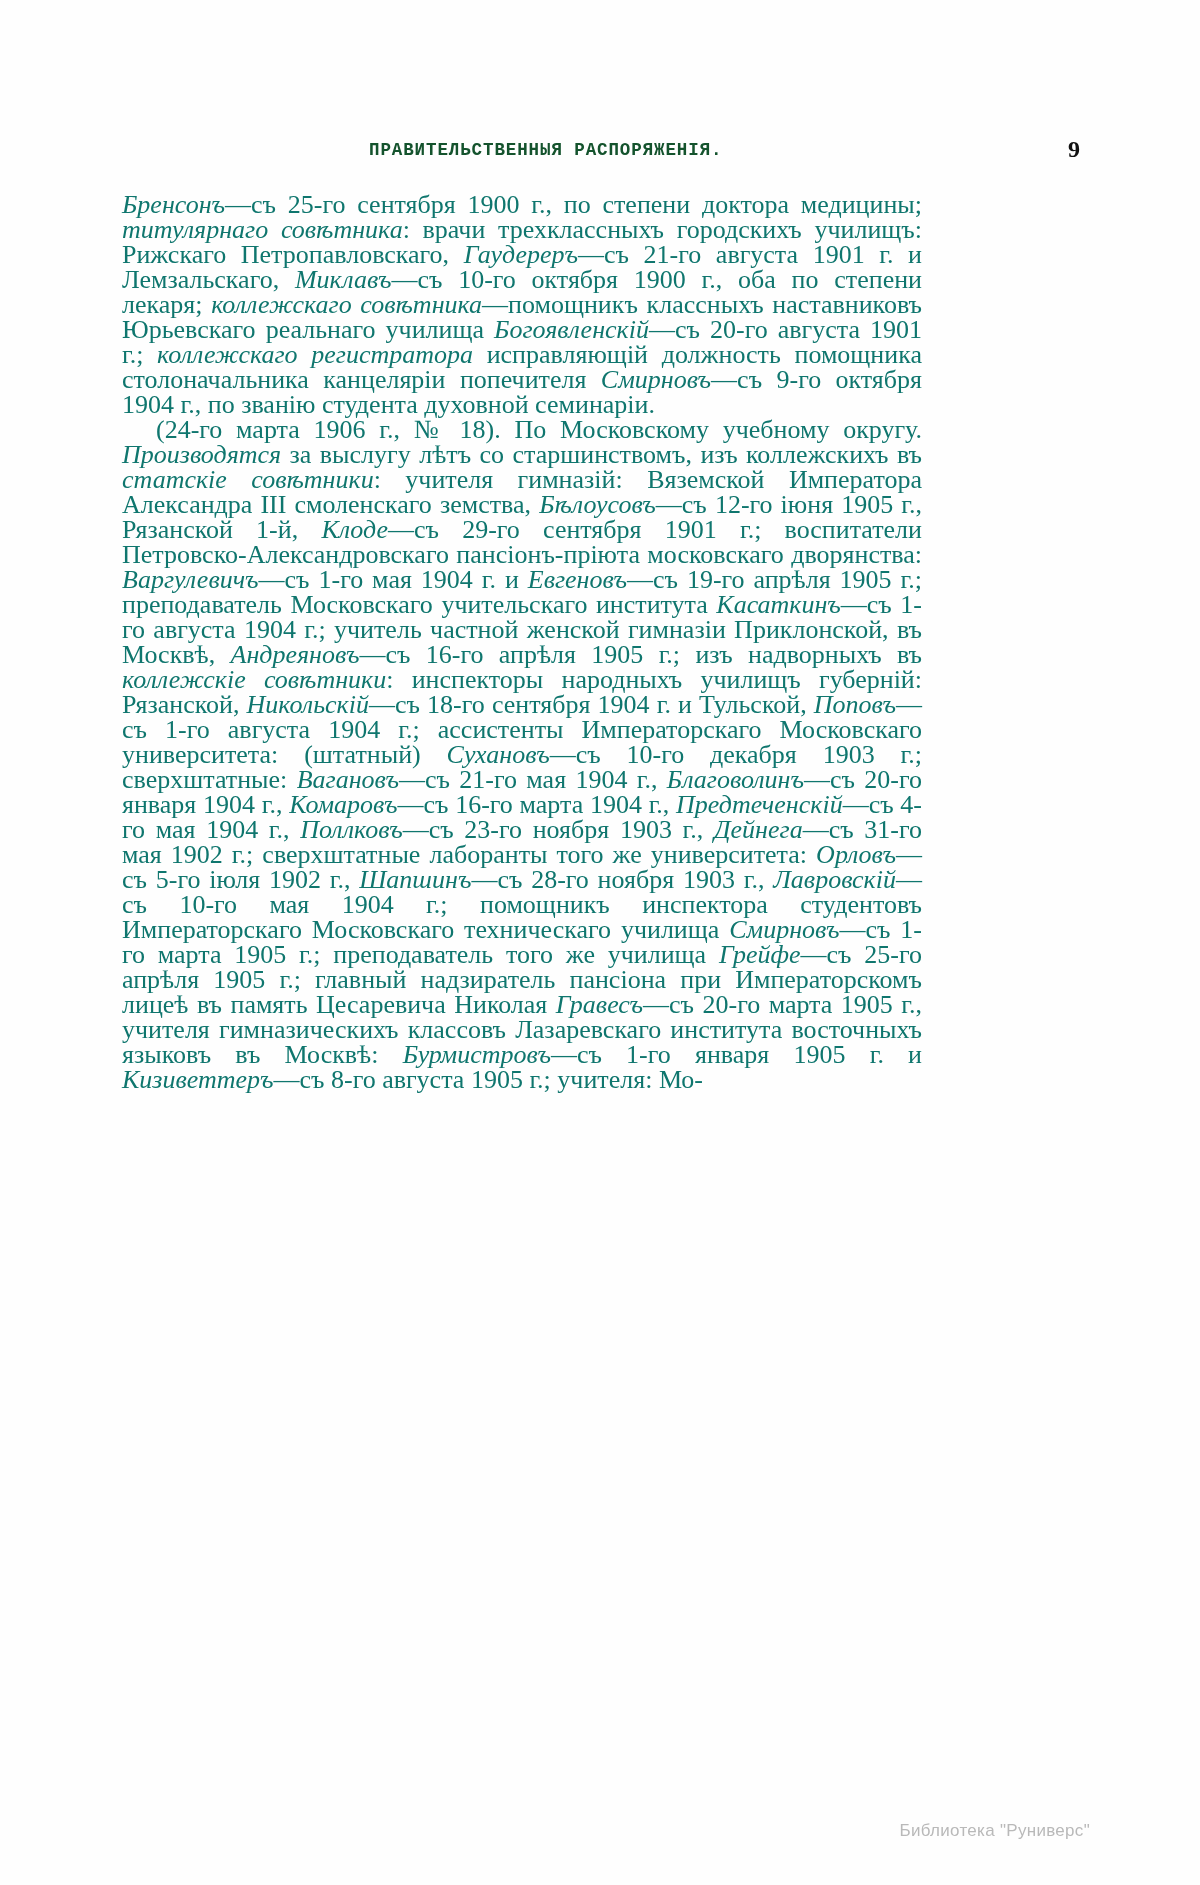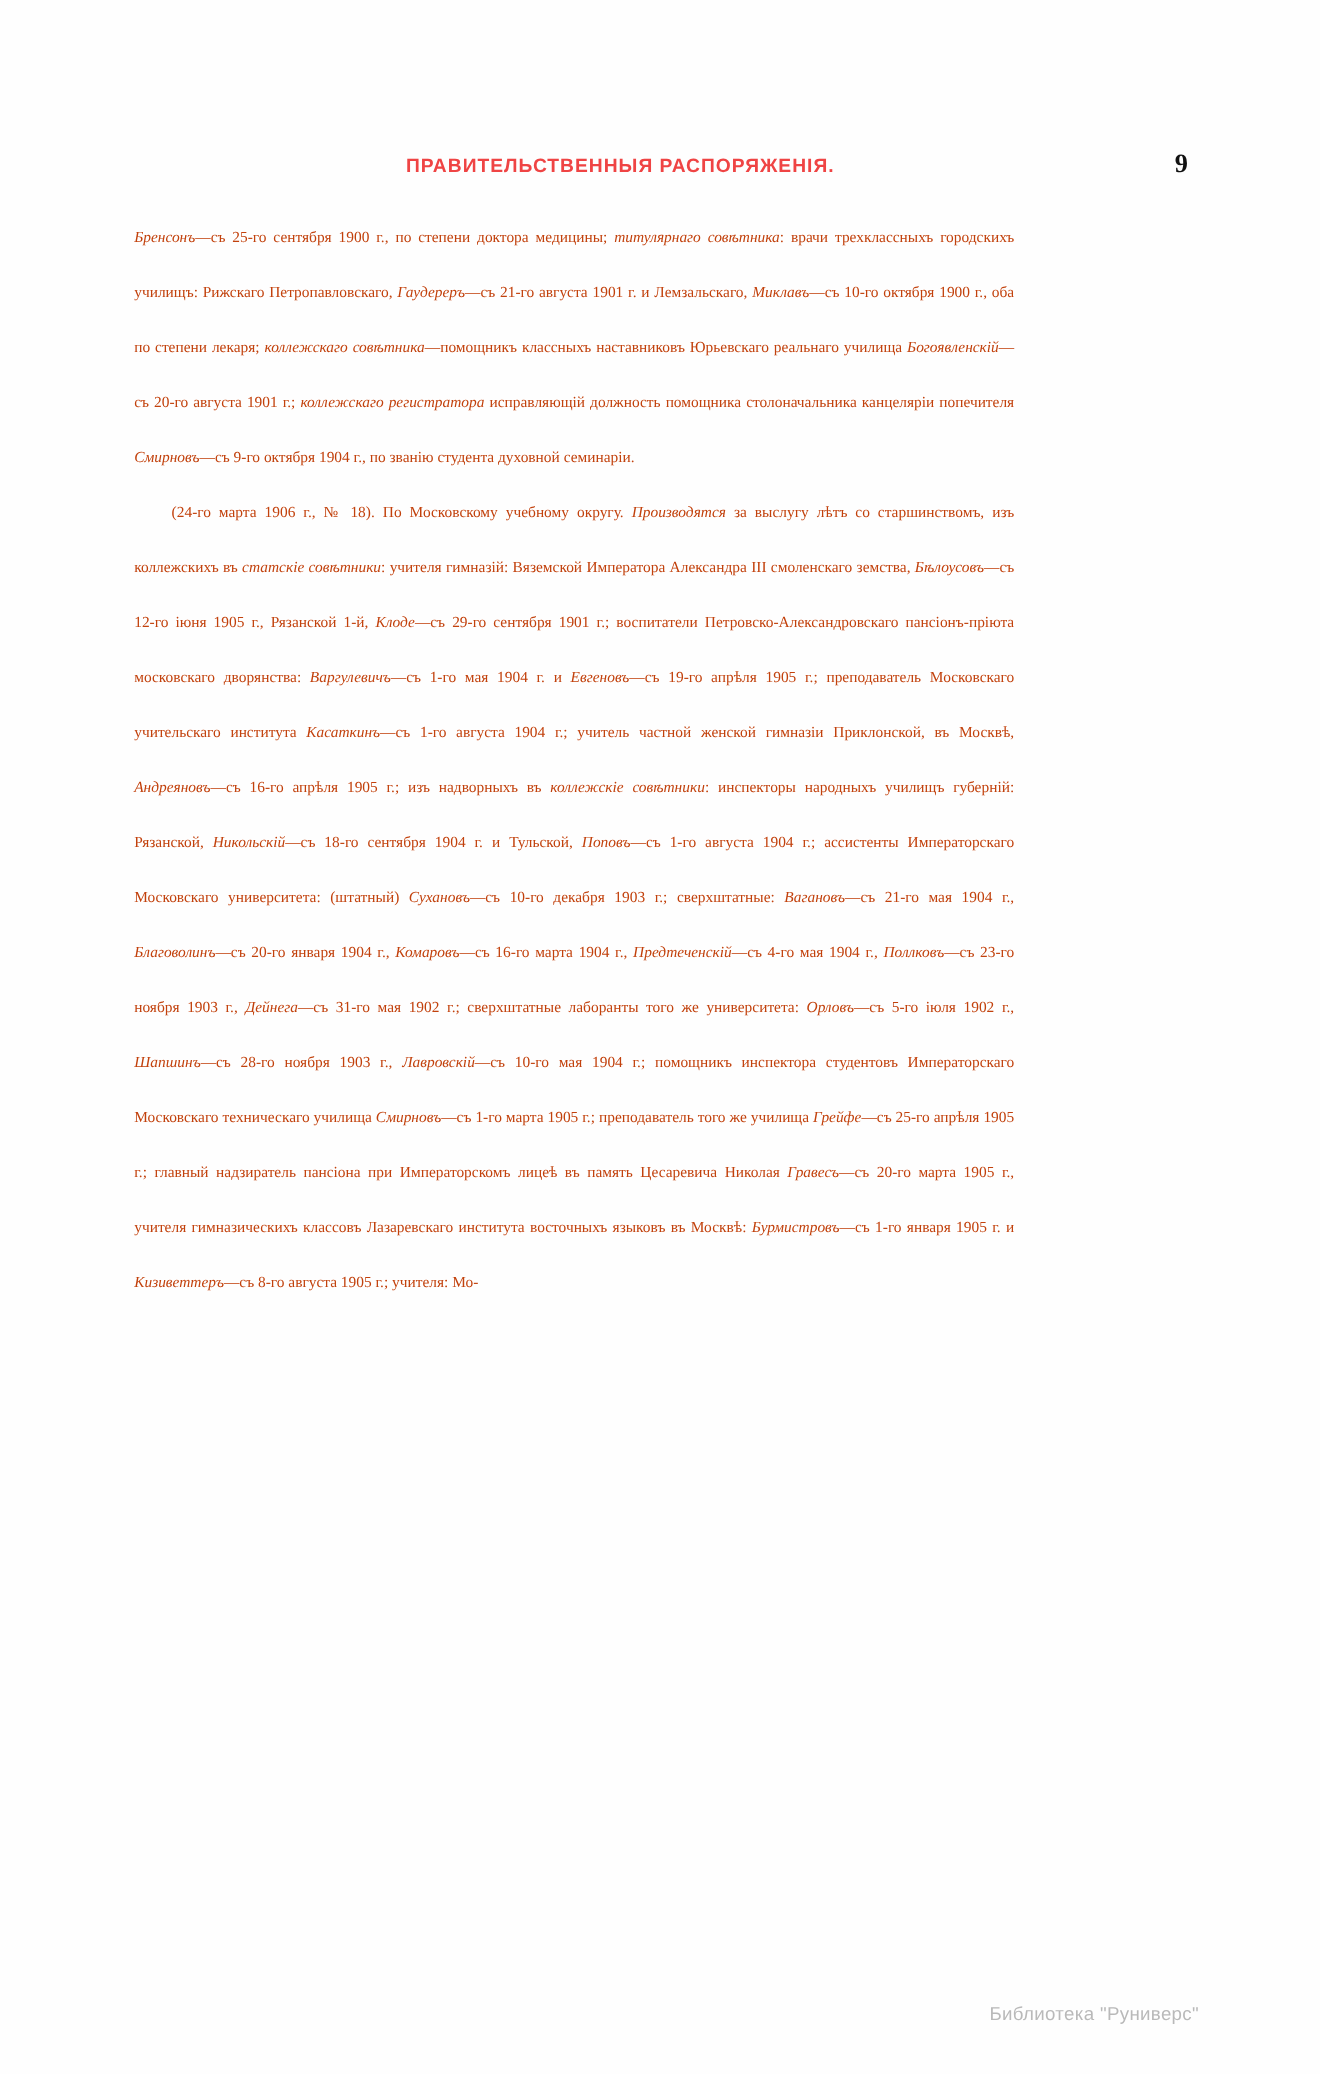--- a/index.html
+++ b/index.html
@@ -27,45 +27,45 @@
     position: absolute;
     left: 120px;
     top: 140px;
     width: 960px;
     height: 30px;
   }
   .header-title {
     position: absolute;
     left: 249px;
     top: 0;
-    font-family: Liberation Sans, sans-serif;
+    font-family: Liberation Mono, monospace;
     font-size: 17.5px;
     letter-spacing: 0.9px;
     font-weight: 600;
-    color: #ef4444;
+    color: #14532d;
     white-space: nowrap;
   }
   .page-number {
     position: absolute;
     right: 0px;
     top: -4px;
     font-family: "Liberation Serif", serif;
     font-size: 24px;
     font-weight: 700;
     color: #111;
   }
   .body-text {
     position: absolute;
     left: 122px;
     top: 192px;
     width: 800px;
-    font-size: 14px;
-    line-height: 50px;
+    font-size: 26px;
+    line-height: 25px;
     text-align: justify;
-    color: #c2410c;
+    color: #0f766e;
   }
   .body-text p {
     margin: 0;
     text-indent: 0;
   }
   .body-text p.indent {
     text-indent: 34px;
   }
   .it {
     font-style: italic;

